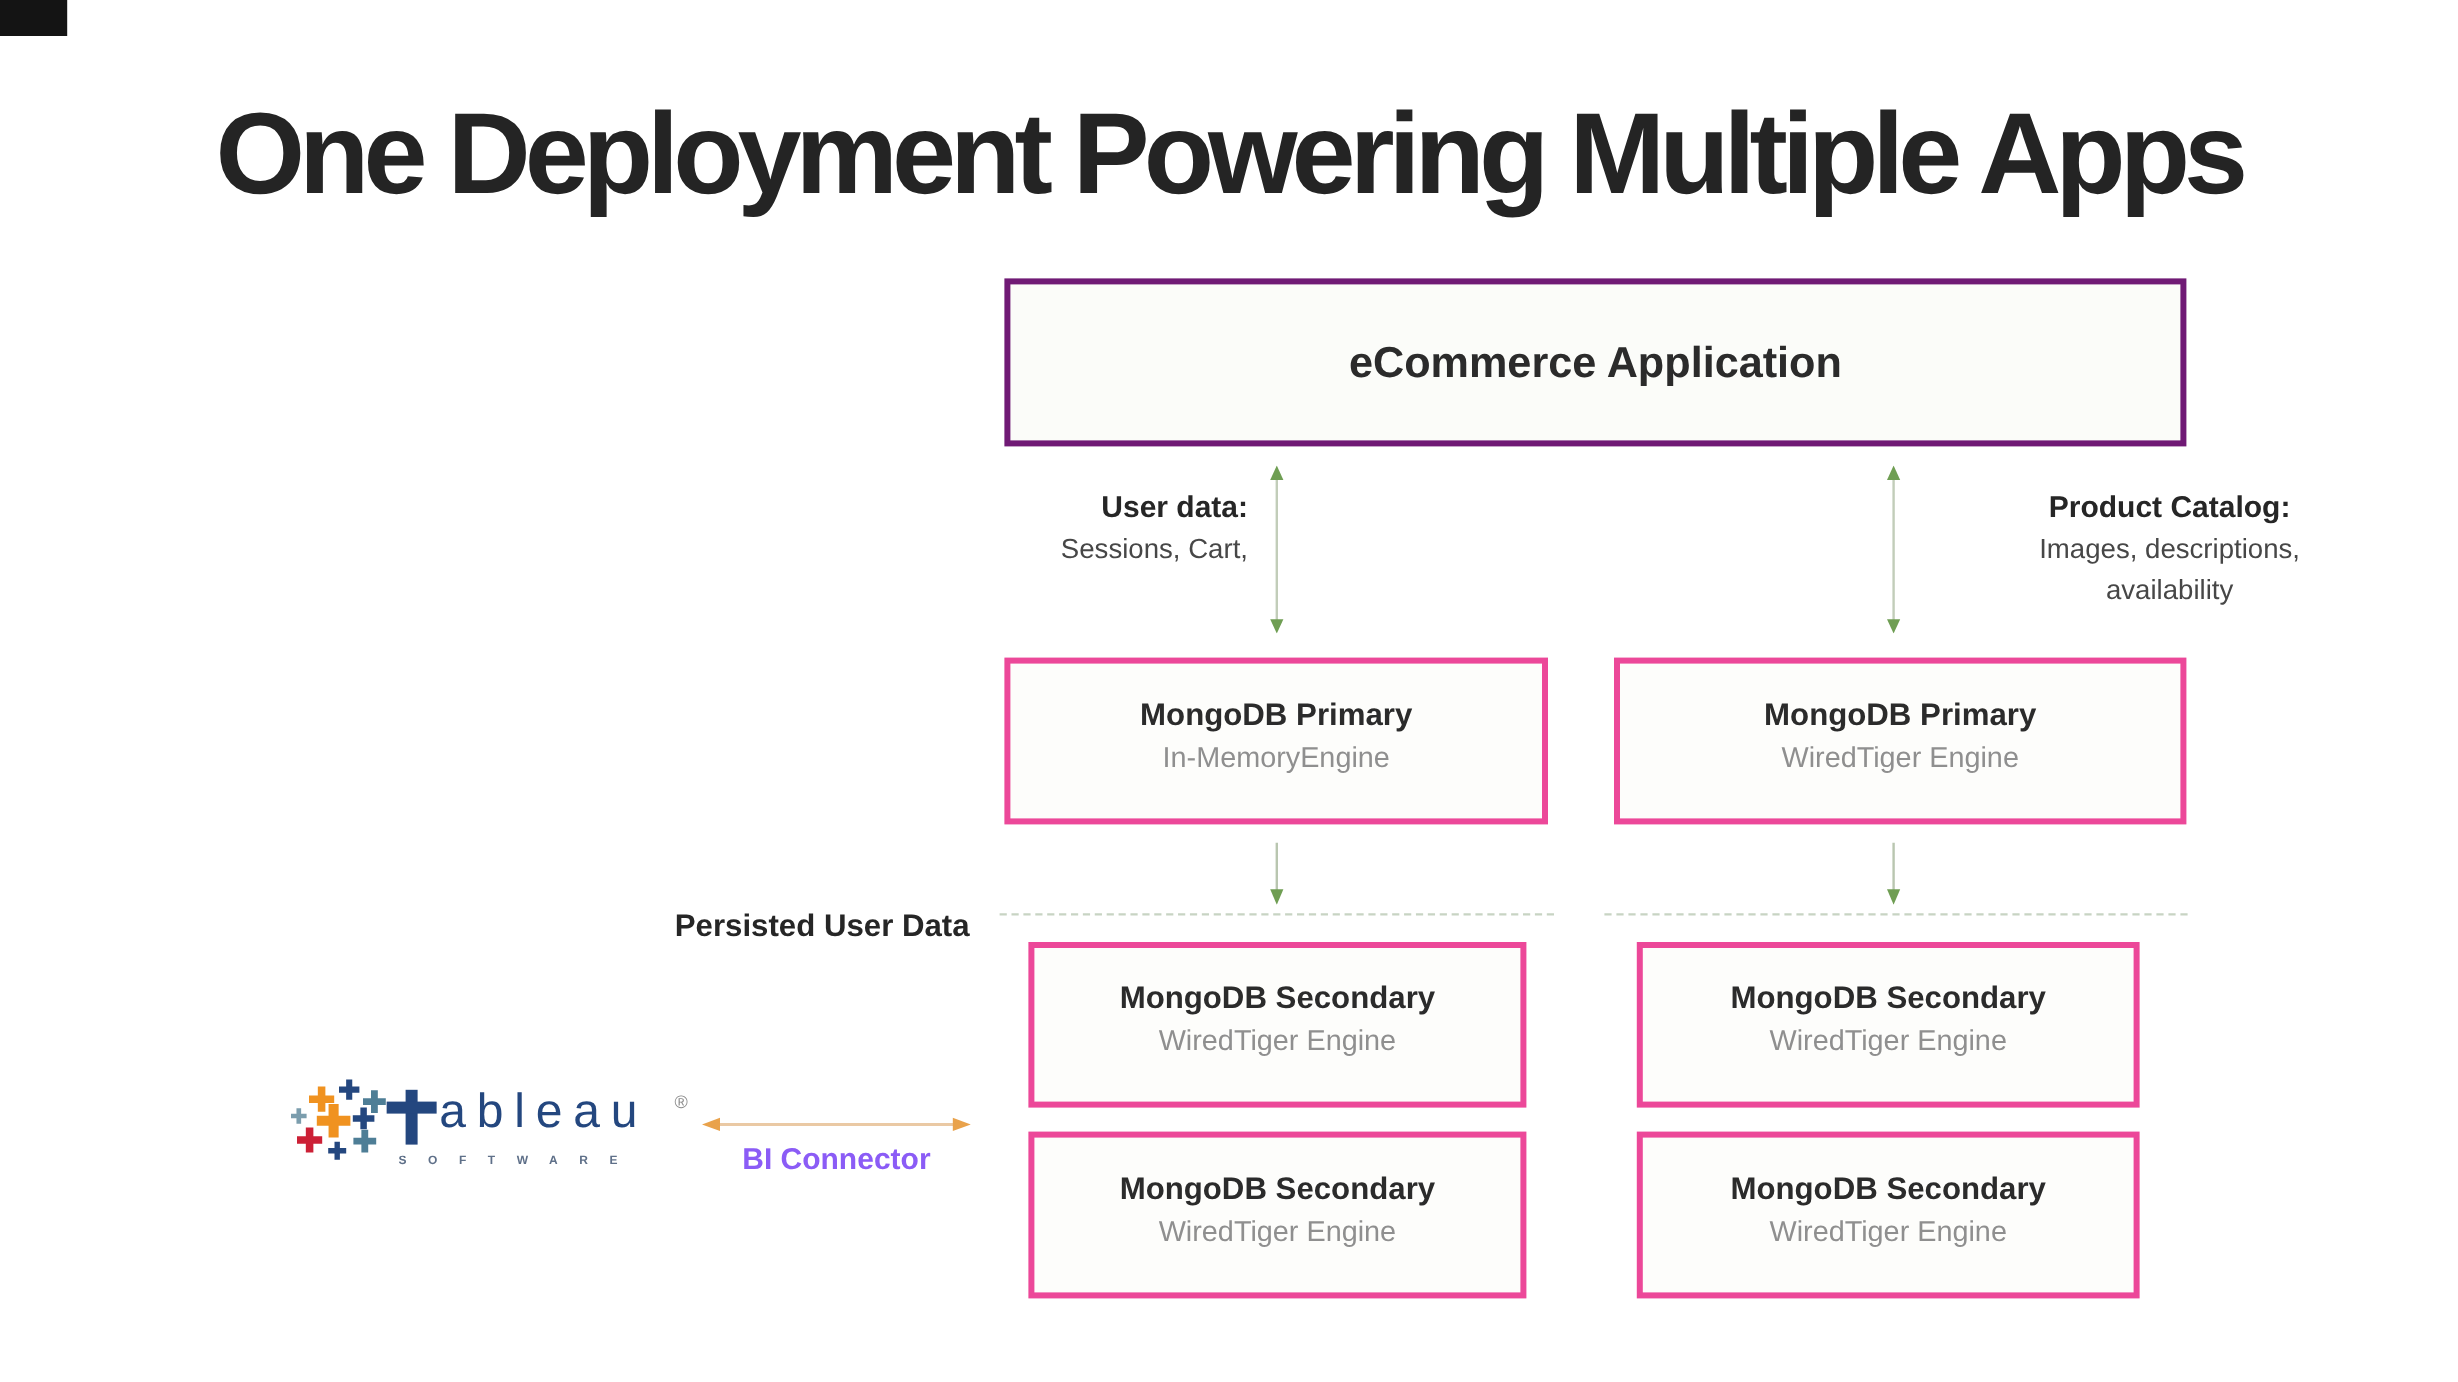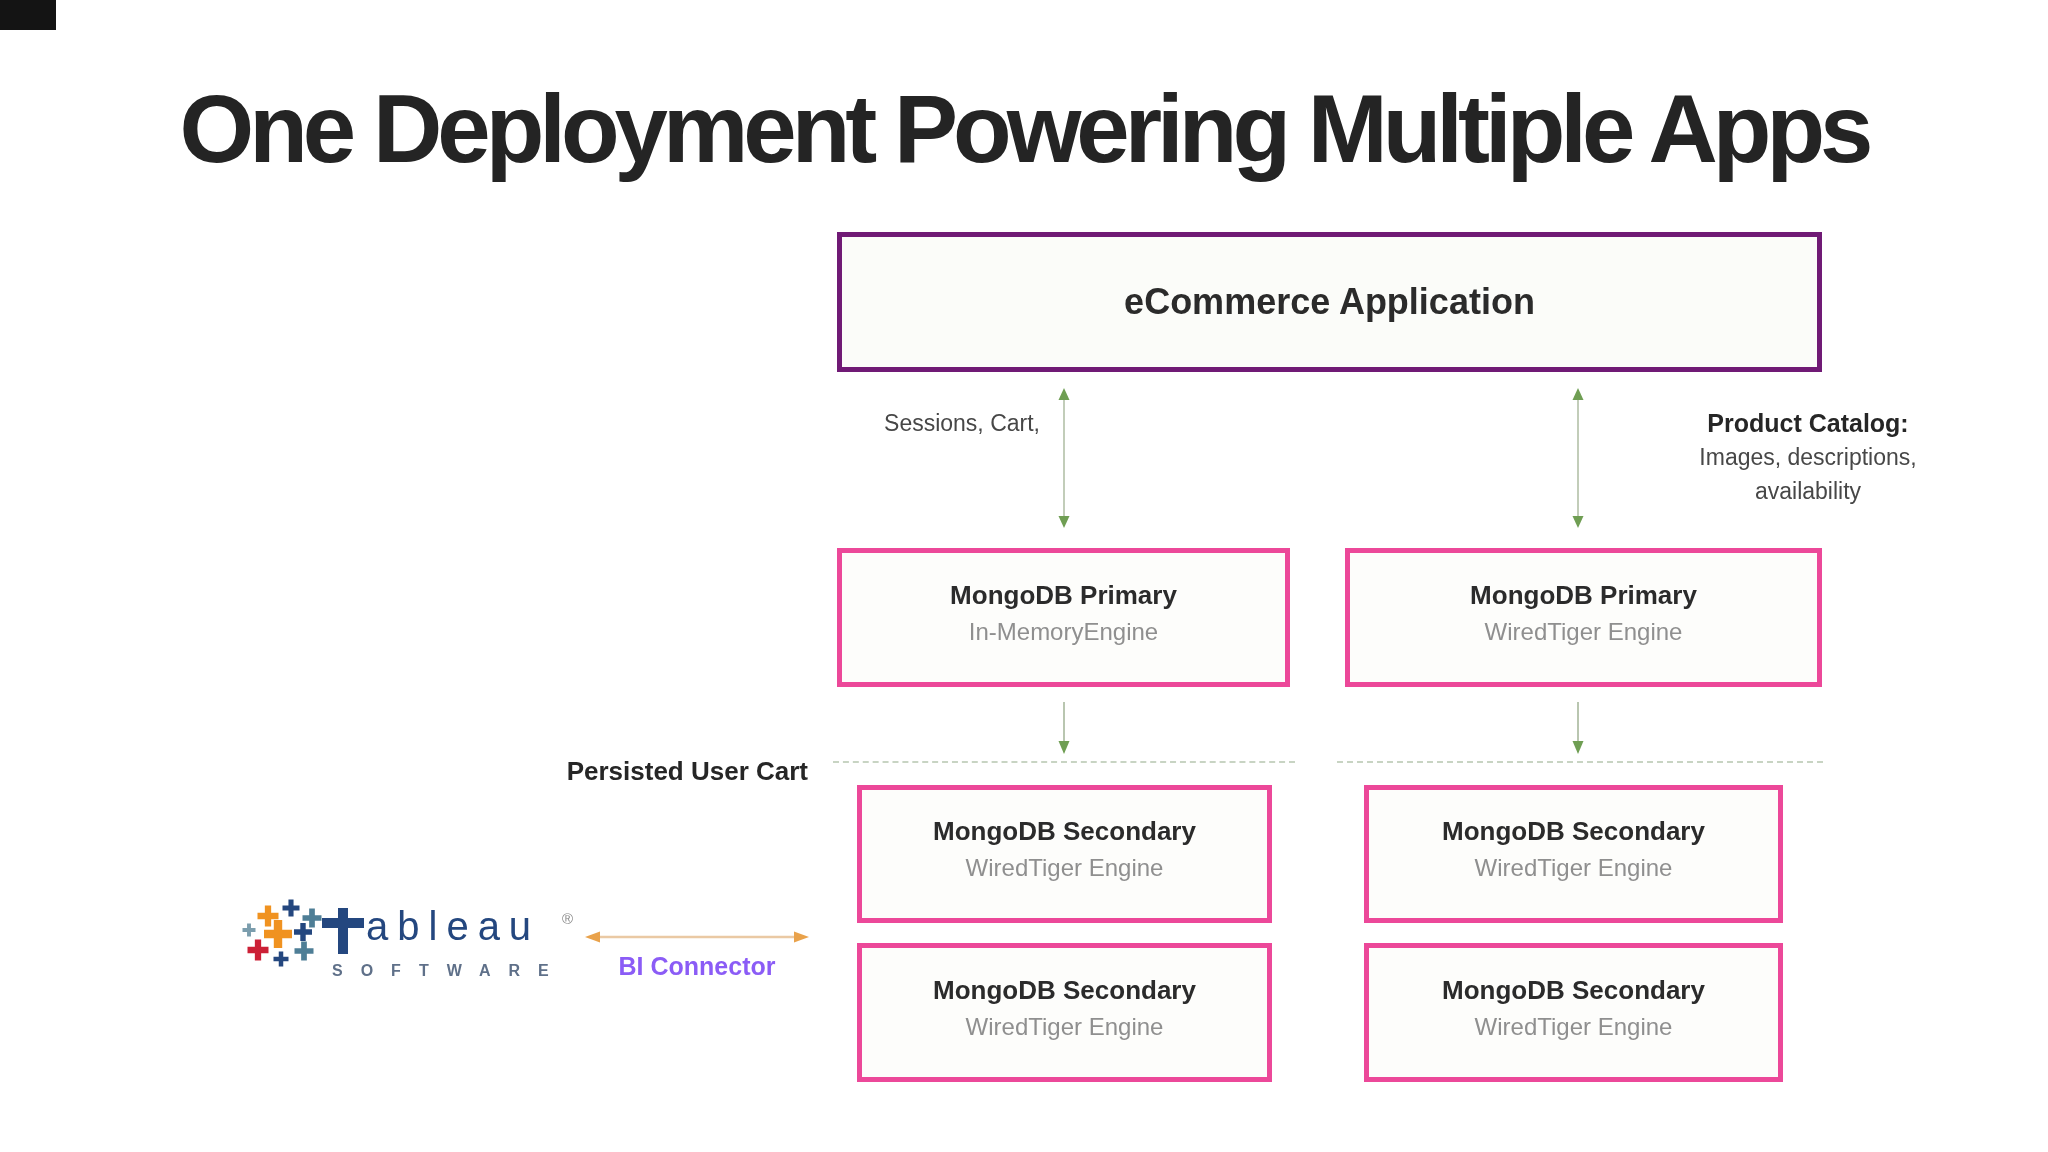--- a/index.html
+++ b/index.html
@@ -62,21 +62,21 @@
 
   .tableau { position:absolute; left:236px; top:896px; width:360px; height:100px; }
   .tableau-mark { position:absolute; left:0; top:2px; }
   .tableau-t { position:absolute; left:86px; top:12px; }
   .tableau-word {
     position:absolute; left:130px; top:8px; font-size:40px; letter-spacing:9px;
     color:#24477f; font-weight:normal;
   }
   .tableau-reg { position:absolute; left:326px; top:14px; font-size:15px; color:#8a8a8a; }
   .tableau-sub {
-    position:absolute; left:96px; top:66px; font-size:16px; letter-spacing:18px;
+    position:absolute; left:96px; top:66px; font-size:10px; letter-spacing:18px;
     color:#5f7089; font-weight:bold;
   }
 
   .bi-arrow { position:absolute; left:585px; top:929px; width:224px; height:16px; }
   .bi-label {
     position:absolute; left:585px; top:952px; width:224px; text-align:center;
     font-weight:bold; font-size:25px; color:#8b5cf6;
   }
 </style>
 </head>
@@ -86,20 +86,21 @@
 
   <div class="corner-mark"></div>
 
   <h1 class="slide-title">One Deployment Powering Multiple Apps</h1>
 
   <div class="box app-box">
     <span class="app-label">eCommerce Application</span>
   </div>
 
   <div class="flow-label flow-left">
+    <div class="fl-head">User data:</div>
     <div class="fl-line">Sessions, Cart,</div>
   </div>
   <svg class="v-arrow v-arrow-left" viewBox="0 0 16 140">
     <line x1="8" y1="10" x2="8" y2="130" stroke="#c2cdb9" stroke-width="2"></line>
     <path d="M8,0 L13.5,12 L2.5,12 Z" fill="#6f9e53"></path>
     <path d="M8,140 L13.5,128 L2.5,128 Z" fill="#6f9e53"></path>
   </svg>
 
   <svg class="v-arrow v-arrow-right" viewBox="0 0 16 140">
     <line x1="8" y1="10" x2="8" y2="130" stroke="#c2cdb9" stroke-width="2"></line>
@@ -125,21 +126,21 @@
     <line x1="8" y1="0" x2="8" y2="40" stroke="#b9c6b0" stroke-width="2"></line>
     <path d="M8,52 L13.5,39 L2.5,39 Z" fill="#6f9e53"></path>
   </svg>
   <svg class="down-arrow down-arrow-right" viewBox="0 0 16 52">
     <line x1="8" y1="0" x2="8" y2="40" stroke="#b9c6b0" stroke-width="2"></line>
     <path d="M8,52 L13.5,39 L2.5,39 Z" fill="#6f9e53"></path>
   </svg>
 
   <div class="dash-line dash-left"></div>
   <div class="dash-line dash-right"></div>
-  <div class="persisted-label">Persisted User Cart</div>
+  <div class="persisted-label">Persisted User Data</div>
 
   <div class="box sec-lt">
     <span class="t1">MongoDB Secondary</span>
     <span class="t2">WiredTiger Engine</span>
   </div>
   <div class="box sec-rt">
     <span class="t1">MongoDB Secondary</span>
     <span class="t2">WiredTiger Engine</span>
   </div>
   <div class="box sec-lb">

